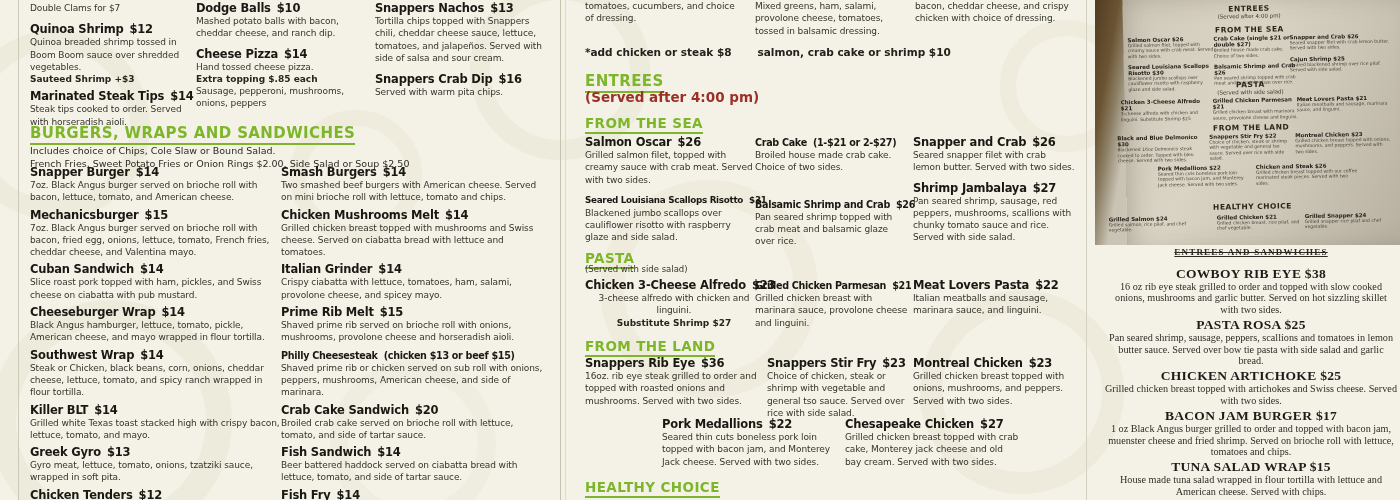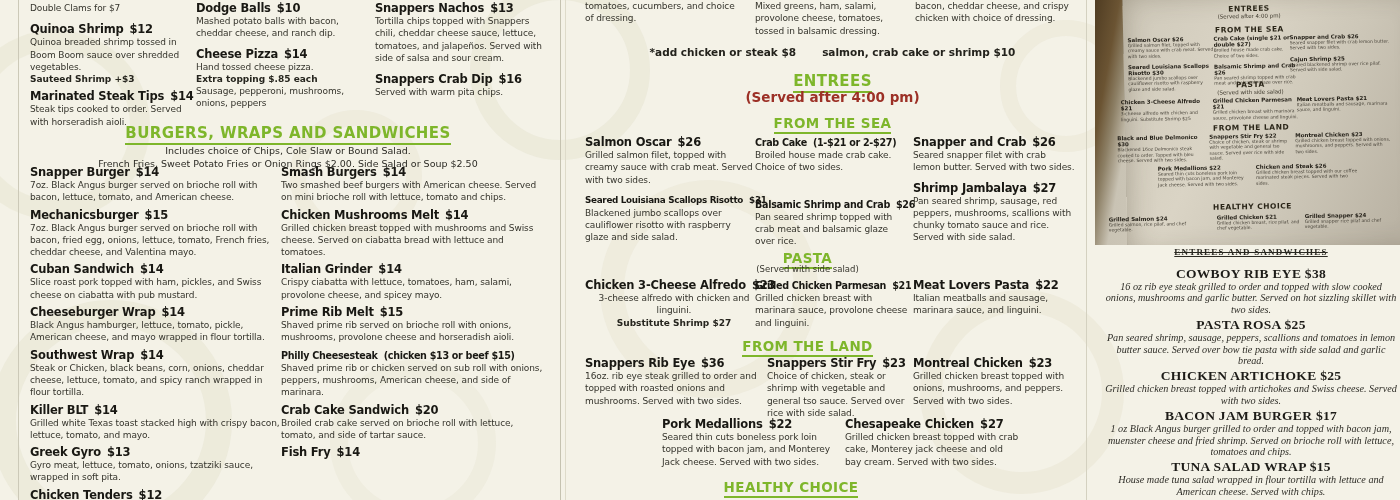--- a/index.html
+++ b/index.html
@@ -1,21 +1,21 @@
 <!DOCTYPE html>
 <html><head>
 <meta charset="utf-8">
 <style>
   html,body{margin:0;padding:0;}
   body{width:1400px;height:500px;position:relative;overflow:hidden;
        background:#f4f2e7;color:#1f1e18;font-family:"DejaVu Sans",sans-serif;}
   .swirl{position:absolute;border-radius:50%;z-index:0;}
   .vline{position:absolute;top:0;bottom:0;width:1px;z-index:1;}
   .blk{position:absolute;z-index:2;}
-  .center{text-align:center;}
+  .center{text-align:left;}
   
   .item{margin-bottom:5px;}
   .iname{font-size:11.5px;font-weight:bold;letter-spacing:-0.2px;line-height:13px;white-space:nowrap;color:#191813;}
   .iname .price{margin-left:6px;}
   .iname-sm{font-size:9.6px;letter-spacing:-0.3px;}
   .idesc{font-size:9px;line-height:12.3px;letter-spacing:-0.1px;color:#35342c;}
   .inote{font-size:9px;line-height:12.3px;font-weight:bold;color:#26251e;}
   .idesc:empty,.inote:empty{display:none;}
   .ghead{display:inline-block;color:#7eb62b;font-weight:bold;letter-spacing:.4px;
          border-bottom:2px solid #7eb62b;padding-bottom:1px;font-size:13.5px;}
@@ -39,21 +39,21 @@
   .ph-item{margin-bottom:5px;}
   .ph-n{font-size:5.5px;font-weight:bold;line-height:6.2px;color:#26221a;}
   .ph-d{font-size:4.5px;line-height:5.2px;color:#49443a;}
   
   .rs{position:absolute;left:1105px;top:247px;width:292px;text-align:center;z-index:2;
       font-family:"Liberation Serif",serif;color:#1d1c18;}
   .rs-strip{font-weight:bold;font-size:9px;letter-spacing:1.2px;
             text-decoration:underline line-through;margin-bottom:9px;color:#2a2922;}
   .rs-item{margin-bottom:2px;}
   .rs-name{font-weight:bold;font-size:13.5px;line-height:15px;letter-spacing:.3px;}
-  .rs-desc{font-style:italic;font-size:10.2px;line-height:11.4px;color:#2e2d27;margin-bottom:2px;}
+  .rs-desc{font-size:10.2px;line-height:11.4px;color:#2e2d27;margin-bottom:2px;}
 </style>
 </head>
 <body>
 
 <div class="swirl" style="left:-40px;top:30px;width:150px;height:150px;border:20px solid #e8e5d2;opacity:.55;"></div>
 <div class="swirl" style="left:-10px;top:300px;width:190px;height:190px;border:26px solid #e6e3cf;opacity:.5;"></div>
 <div class="swirl" style="left:290px;top:110px;width:100px;height:100px;border:16px solid #e9e6d4;opacity:.5;"></div>
 <div class="swirl" style="left:470px;top:-20px;width:140px;height:140px;border:20px solid #e6e3cf;opacity:.5;"></div>
 <div class="swirl" style="left:600px;top:180px;width:170px;height:170px;border:24px solid #e9e6d4;opacity:.5;"></div>
 <div class="swirl" style="left:920px;top:290px;width:160px;height:160px;border:22px solid #e6e3cf;opacity:.45;"></div>
@@ -162,20 +162,24 @@
   </div>
   <div class="item">
     <div class="iname iname-sm"><span>Philly Cheesesteak</span><span class="price">(chicken $13 or beef $15)</span></div>
     <div class="idesc">Shaved prime rib or chicken served on sub roll with onions, peppers, mushrooms, American cheese, and side of marinara.</div>
   </div>
   <div class="item">
     <div class="iname"><span>Crab Cake Sandwich</span><span class="price">$20</span></div>
     <div class="idesc">Broiled crab cake served on brioche roll with lettuce, tomato, and side of tartar sauce.</div>
   </div>
   <div class="item">
+    <div class="iname"><span>Fish Sandwich</span><span class="price">$14</span></div>
+    <div class="idesc">Beer battered haddock served on ciabatta bread with lettuce, tomato, and side of tartar sauce.</div>
+  </div>
+  <div class="item">
     <div class="iname"><span>Fish Fry</span><span class="price">$14</span></div>
 
   </div>
 </div>
 
 <div class="blk idesc" style="left:585px;top:0;width:150px;">tomatoes, cucumbers, and choice of dressing.</div>
 <div class="blk idesc" style="left:755px;top:0;width:152px;">Mixed greens, ham, salami, provolone cheese, tomatoes, tossed in balsamic dressing.</div>
 <div class="blk idesc" style="left:915px;top:0;width:168px;">bacon, cheddar cheese, and crispy chicken with choice of dressing.</div>
 
 <div class="blk center addons" style="left:585px;top:46px;width:495px;">

